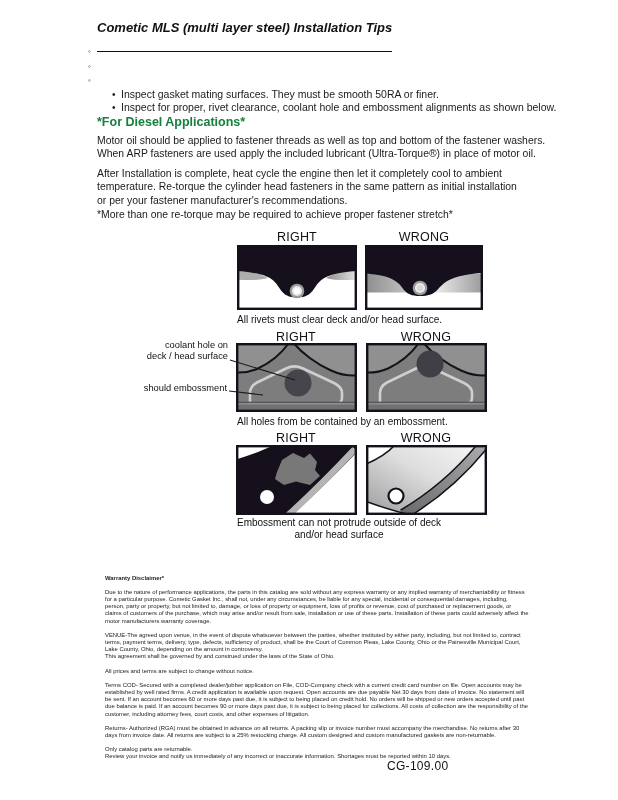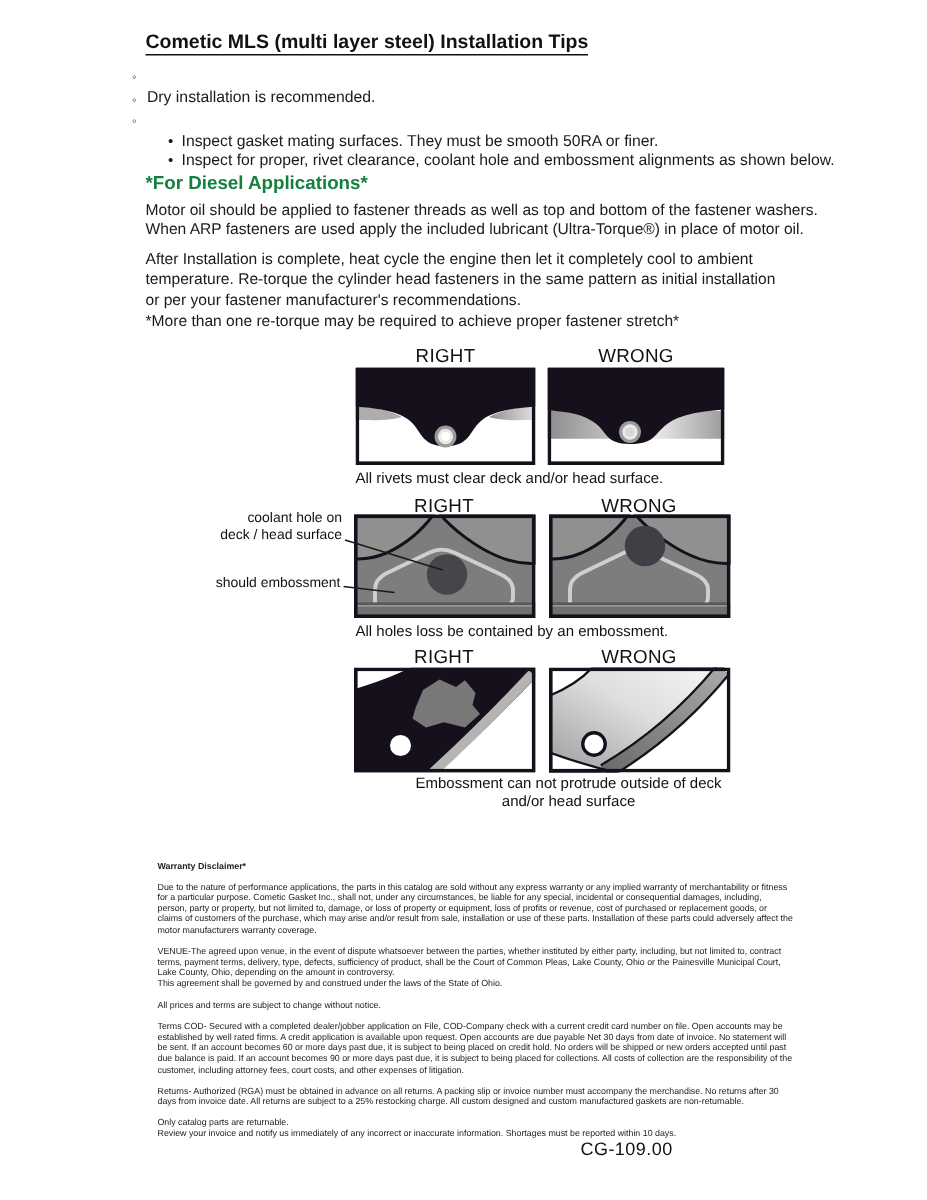--- a/index.html
+++ b/index.html
@@ -7,21 +7,21 @@
     position:relative; width:618px; height:800px;
     background:#ffffff; overflow:hidden;
     font-family:"Liberation Sans", sans-serif; color:#1a1a1a;
     -webkit-font-smoothing:antialiased;
   }
   .prewrap { white-space:pre-line; }
 
   .title {
     position:absolute; left:97px; top:20px;
     font-size:13px; font-weight:bold; color:#111;
-    border-bottom:1.6px solid #111; padding-bottom:1px;
+    border-bottom:1.6px solid #111; padding-bottom:16px;font-style:italic;
   }
   .bullets { position:absolute; left:88px; top:44px; width:480px; font-size:10.5px; line-height:13.5px; }
   .b-row { display:flex; }
   .b-row .marker { width:10px; flex:0 0 10px; font-size:8.5px; padding-top:1px; }
   .b-row.sub { margin-left:24px; }
   .b-row.sub .marker { font-size:10px; width:9px; flex-basis:9px; padding-top:0; }
 
   .diesel-heading { position:absolute; left:97px; top:115px; font-size:12.5px; font-weight:bold; color:#15803d; }
   .para { position:absolute; left:97px; font-size:10.4px; line-height:13.3px; width:450px; }
   .para.p1 { top:134px; }
@@ -45,21 +45,20 @@
 <body>
 
 <div class="title">Cometic MLS (multi layer steel) Installation Tips</div>
 
 <div class="bullets">
   <div class="b-row">
     <span class="marker">◦</span>
   </div>
   <div class="b-row">
     <span class="marker">◦</span>
-    <span>Dry installation is recommended.</span>
   </div>
   <div class="b-row">
     <span class="marker">◦</span>
   </div>
   <div class="b-row sub">
     <span class="marker">•</span>
     <span>Inspect gasket mating surfaces.  They must be smooth 50RA or finer.</span>
   </div>
   <div class="b-row sub">
     <span class="marker">•</span>
@@ -149,21 +148,21 @@
       <path d="M121,32.5 C113,33 104,31.5 95,27.5 C81,21.5 66,10 57.5,0 L121,0 Z" fill="#909090" stroke="#16101c" stroke-width="2"></path>
       <path d="M14,61.5 L14,50 C14,45.5 16.5,42 21,39.5 L50,25.5 C55.5,22.8 61.5,22.8 67,25.5 L98,40 C103.5,42.7 106,46 106,50 L106,55 C106,60 103,61.5 98,61.5 Z" fill="none" stroke="#cfcfcf" stroke-width="2.6" stroke-linejoin="round"></path>
       <rect y="58.6" width="121" height="1.8" fill="#595959"></rect>
       <rect y="60.4" width="121" height="8.6" fill="#707070"></rect>
       <rect y="60.4" width="121" height="1" fill="#9c9c9c"></rect>
       <circle cx="64" cy="21" r="13.5" fill="#3f3f45"></circle>
       <rect x="1.2" y="1.2" width="118.6" height="66.6" fill="none" stroke="#16101c" stroke-width="2.4"></rect>
     </svg>
   </div>
 
-  <div class="caption" style="left:237px; top:188px;">All holes loss be contained by an embossment.</div>
+  <div class="caption" style="left:237px; top:188px;">All holes from be contained by an embossment.</div>
 
   <div class="dlabel" style="left:296px; top:203px;">RIGHT</div>
   <div class="dlabel" style="left:426px; top:203px;">WRONG</div>
 
   <div class="panel" style="left:236px; top:217px;">
     <svg width="121" height="70" viewBox="0 0 121 70">
       <rect width="121" height="70" fill="#fff"></rect>
       <path d="M0,14.5 C13,10.5 27,5.5 38,0 L121,0 L121,70 L0,70 Z" fill="#16101c"></path>
       <path d="M121,7 C100,29 78,51 55,70 L121,70 Z" fill="#fff"></path>
       <path d="M119,4 C98,26.5 76,48.5 52.5,70" stroke="#b4b4b4" stroke-width="6.5" fill="none"></path>
@@ -189,21 +188,21 @@
       <rect width="121" height="70" fill="#fff"></rect>
       <path d="M0,19 C11,14.5 22,7.5 29,0 L116,0 C93,29 64,53.5 33,70 L0,70 Z" fill="url(#p3sil)" stroke="#16101c" stroke-width="1.6"></path>
       <path d="M116,1.5 C93,29.5 65,53 37,69.5" stroke="#16101c" stroke-width="11.5" fill="none"></path>
       <path d="M116,1.5 C93,29.5 65,53 37,69.5" stroke="url(#p3dk)" stroke-width="8.5" fill="none"></path>
       <path d="M0,56.5 C15,62 30,66.5 45,70 L0,70 Z" fill="#fff" stroke="#16101c" stroke-width="1.5"></path>
       <circle cx="30" cy="51" r="7.5" fill="#fff" stroke="#16101c" stroke-width="2.2"></circle>
       <rect x="1.2" y="1.2" width="118.6" height="67.6" fill="none" stroke="#16101c" stroke-width="2.4"></rect>
     </svg>
   </div>
 
-  <div class="caption prewrap" style="left:237px; top:289px;margin-left:40px;">Embossment can not protrude outside of deck
+  <div class="caption prewrap" style="left:237px; top:289px;">Embossment can not protrude outside of deck
 and/or head surface</div>
 
   <svg class="leaders">
     <line x1="230" y1="132" x2="295" y2="152" stroke="#1a1a1a" stroke-width="1.1"></line>
     <line x1="229" y1="163" x2="263" y2="167" stroke="#1a1a1a" stroke-width="1.1"></line>
   </svg>
 </div>
 
 <div class="legal">
   <p class="lheading">Warranty Disclaimer*</p>

